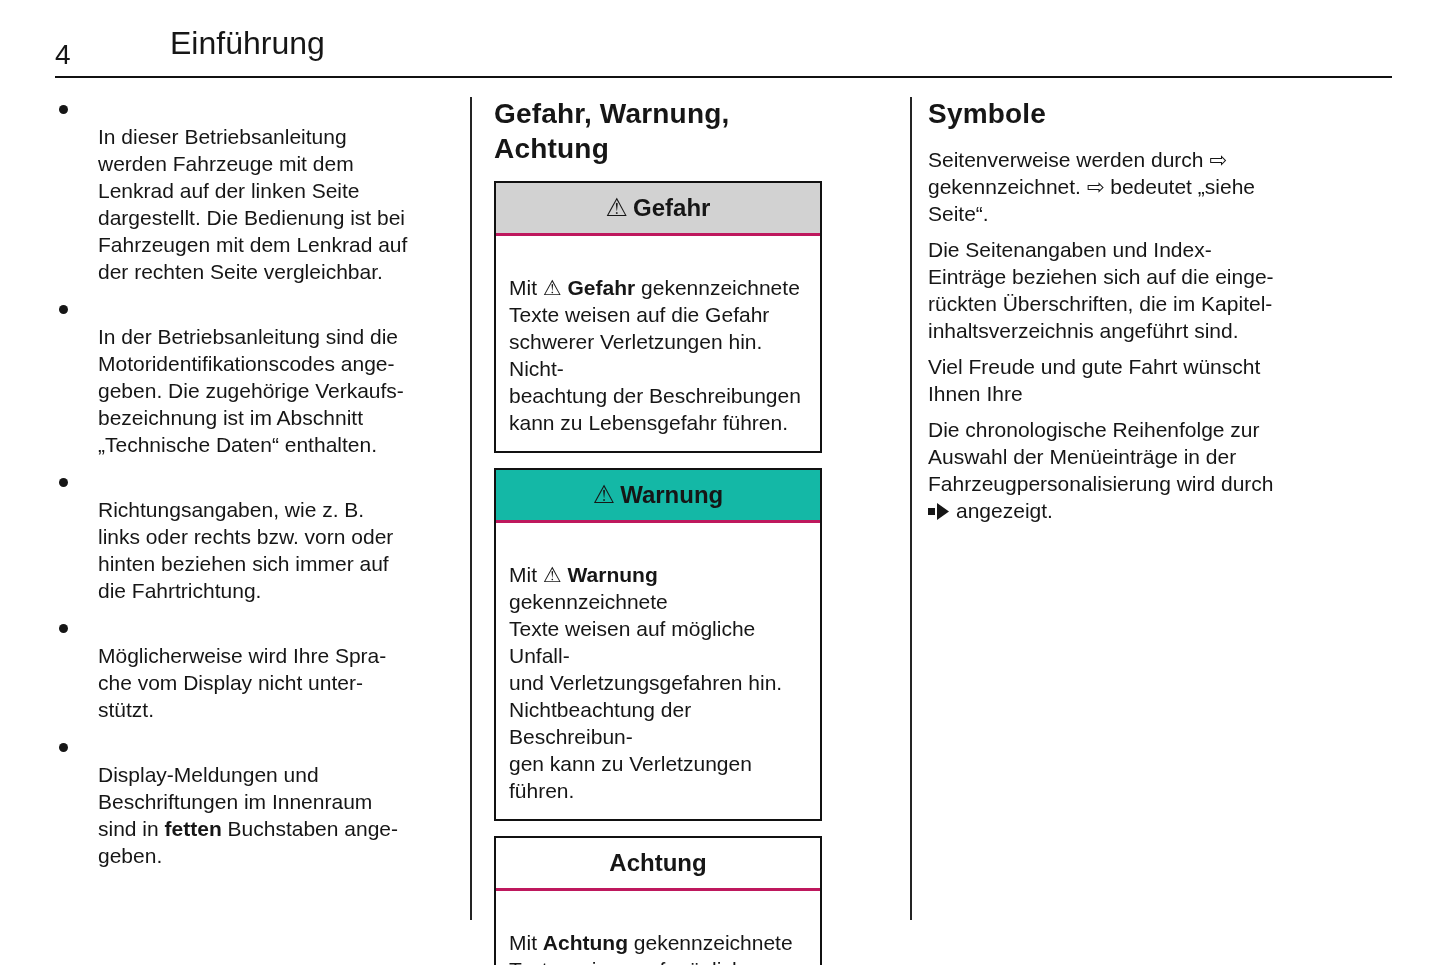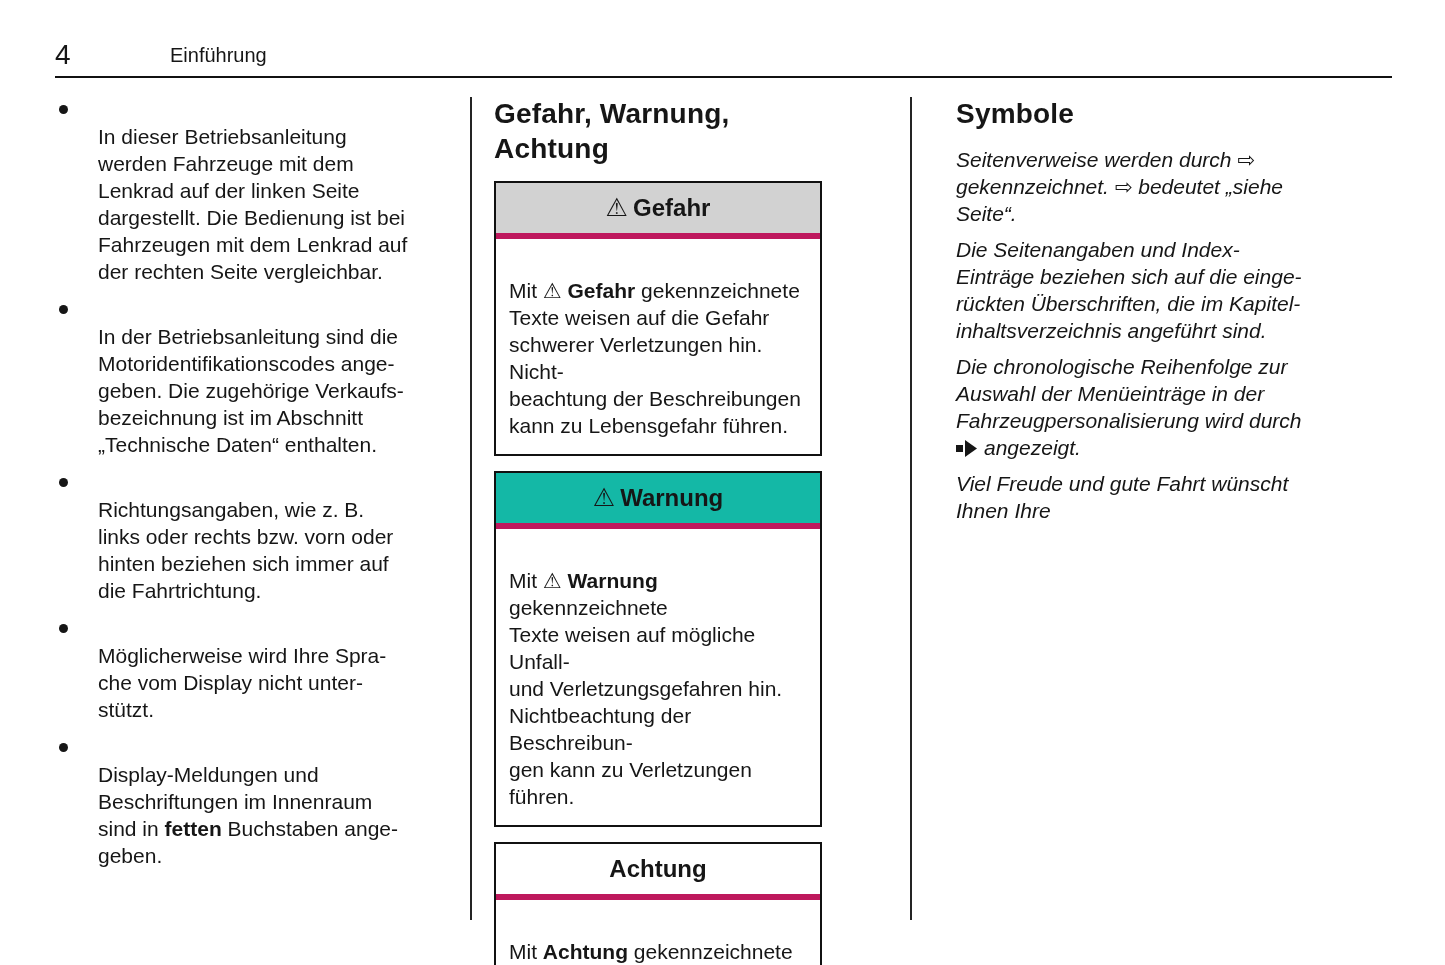--- a/index.html
+++ b/index.html
@@ -11,32 +11,32 @@
     color: #161616;
     font-family: "Liberation Sans", "DejaVu Sans", sans-serif;
     overflow: hidden;
   }
   
   .page-num {
     position: absolute; left: 55px; top: 38px;
     font-size: 28px; line-height: 34px;
   }
   .chapter {
-    position: absolute; left: 170px; top: 38px;
-    font-size: 20px; line-height: 34px;
+    position: absolute; left: 170px; top: 26px;
+    font-size: 32px; line-height: 34px;
   }
   .header-rule {
     position: absolute; left: 55px; top: 76px;
     width: 1337px; height: 2px; background: #111;
   }
   
   .col { position: absolute; top: 96px; }
   .col1 { left: 55px;  width: 408px; }
   .col2 { left: 494px; width: 328px; }
-  .col3 { left: 956px; width: 462px; }
+  .col3 { left: 928px; width: 462px; }
   .vdivider {
     position: absolute; top: 97px; height: 823px; width: 2px;
     background: #242424;
   }
   .d1 { left: 470px; }
   .d2 { left: 910px; }
   
   .body-text {
     font-size: 21px; line-height: 27px;
     white-space: pre-line;
@@ -55,33 +55,33 @@
   .section-heading {
     margin: 0 0 15px 0;
     font-size: 28px; line-height: 35px; font-weight: 700;
     letter-spacing: 0.2px;
   }
   
   .warnbox {
     border: 2px solid #111; margin: 0 0 15px 0; background: #fff;
   }
   .warnbox-header {
-    border-bottom: 6px solid #be185d;
+    border-bottom: 3px solid #be185d;
     text-align: center;
     font-weight: 700; font-size: 24px; line-height: 29px;
     padding: 10px 4px 11px 4px;
   }
   .warnbox-header .tri {
     font-weight: 400; font-size: 25px; margin-right: 5px;
   }
   .warnbox-body {
     padding: 11px 10px 15px 13px;
   }
   
-  .sym-p { margin: 4px 0 9px 0; font-style: italic; }
+  .sym-p { margin: 4px 0 9px 0; }
   .company { font-weight: 700; margin-top: 3px; font-size: 21px; line-height: 27px; }
   .menu-arrow { vertical-align: -2px; margin-right: 7px; }
 </style>
 </head>
 <body>
 
 <div class="page">
 
   <div class="page-num">4</div>
   <div class="chapter">Einführung</div>
@@ -172,23 +172,23 @@
   <div class="col col3">
     <h2 class="section-heading">Symbole</h2>
 
     <p class="sym-p body-text">Seitenverweise werden durch ⇨
 gekennzeichnet. ⇨ bedeutet „siehe
 Seite“.</p>
     <p class="sym-p body-text">Die Seitenangaben und Index-
 Einträge beziehen sich auf die einge-
 rückten Überschriften, die im Kapitel-
 inhaltsverzeichnis angeführt sind.</p>
+    <p class="sym-p body-text">Viel Freude und gute Fahrt wünscht
+Ihnen Ihre</p>
     <p class="sym-p body-text"><span>Die chronologische Reihenfolge zur
 Auswahl der Menüeinträge in der
 Fahrzeugpersonalisierung wird durch</span><br><svg class="menu-arrow" width="21" height="17" viewBox="0 0 21 17" aria-hidden="true">
           <rect x="0" y="5" width="7" height="7" fill="#161616"></rect>
           <polygon points="9,0 21,8.5 9,17" fill="#161616"></polygon>
         </svg><span>angezeigt.</span></p>
-    <p class="sym-p body-text">Viel Freude und gute Fahrt wünscht
-Ihnen Ihre</p>
   </div>
 
 </div>
 
 </body></html>

